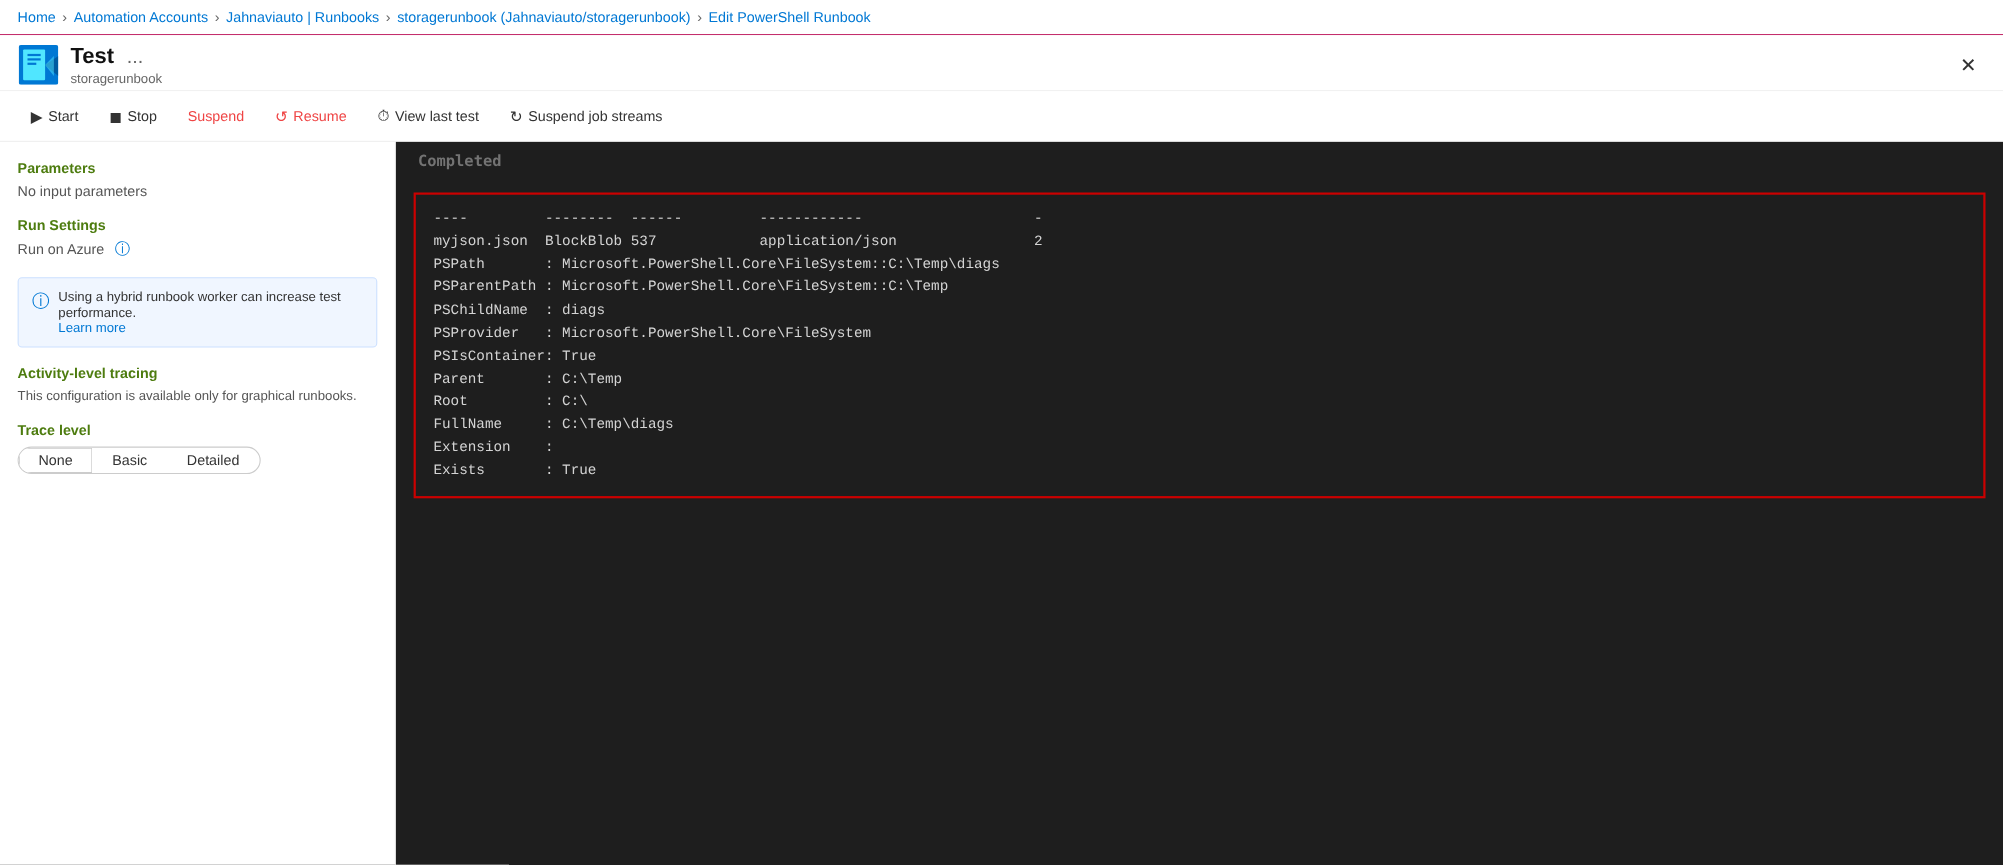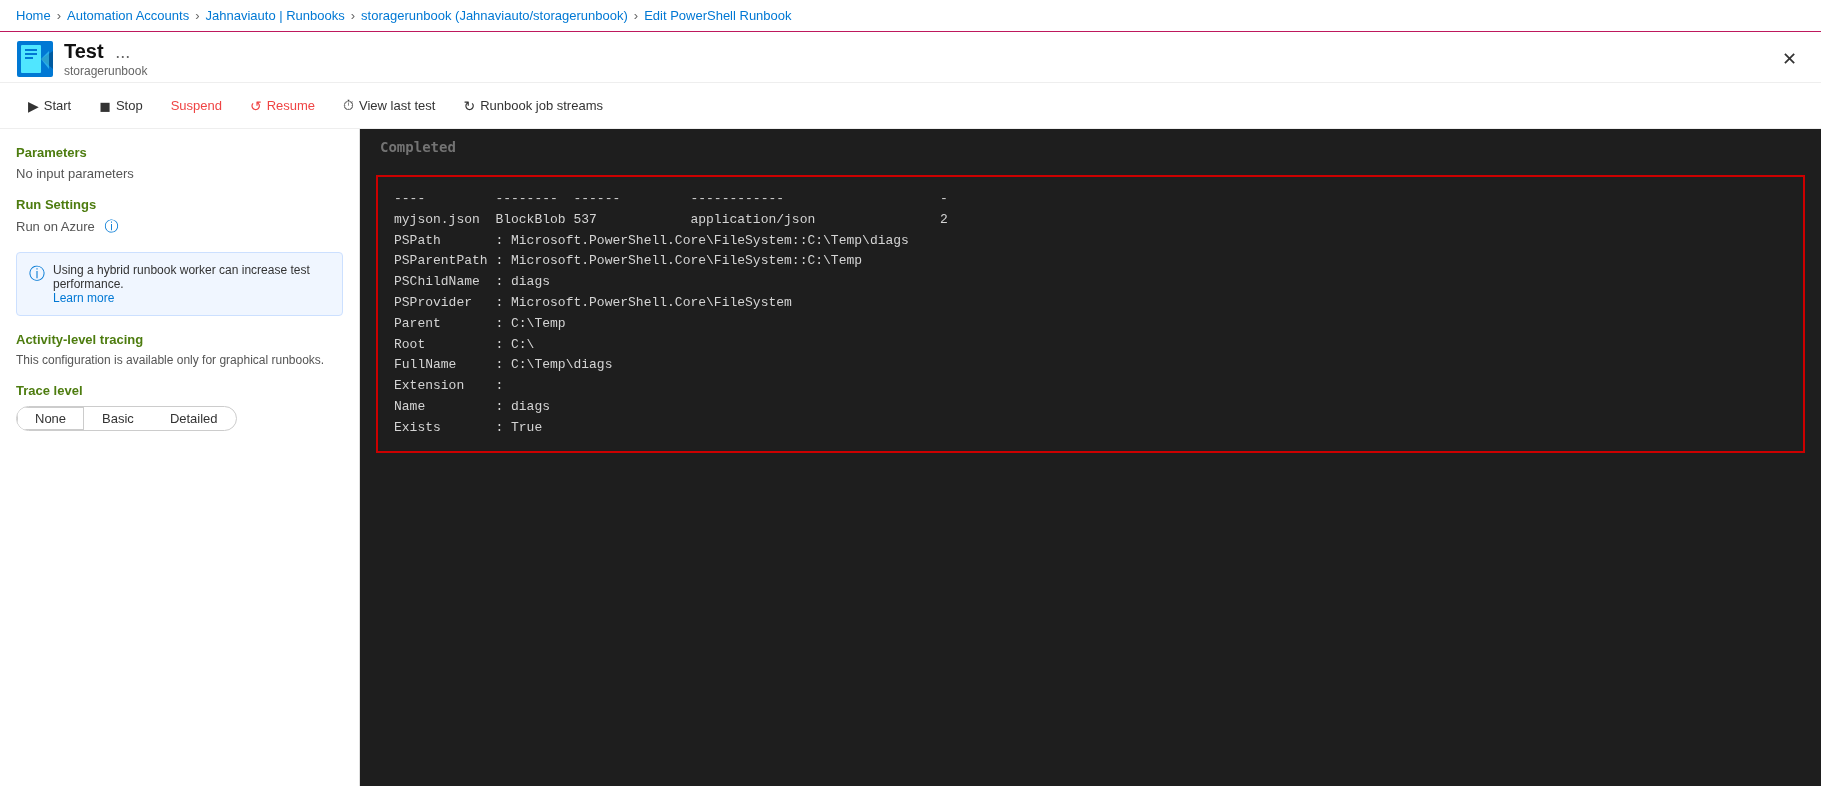--- a/index.html
+++ b/index.html
@@ -158,21 +158,21 @@
   <button class="toolbar-btn disabled">
     <span class="icon">↺</span>
     <span>Resume</span>
   </button>
   <button class="toolbar-btn">
     <span class="icon">⏱</span>
     <span>View last test</span>
   </button>
   <button class="toolbar-btn">
     <span class="icon">↻</span>
-    <span>Runbook job streams</span>
+    <span>Suspend job streams</span>
   </button>
 </div>
 
 <div class="main-layout">
 
   <div class="left-panel">
     <div class="section-title">Parameters</div>
     <div class="section-content">No input parameters</div>
 
     <div class="section-title">Run Settings</div>
@@ -210,22 +210,22 @@
       <span class="completed-text">Completed</span>
     </div>
     <div class="terminal-output" id="terminal-lines">
         <span class="line">----         --------  ------         ------------                    -</span>
         <span class="line">myjson.json  BlockBlob 537            application/json                2</span>
         <span class="line"></span>
         <span class="line">PSPath       : Microsoft.PowerShell.Core\FileSystem::C:\Temp\diags</span>
         <span class="line">PSParentPath : Microsoft.PowerShell.Core\FileSystem::C:\Temp</span>
         <span class="line">PSChildName  : diags</span>
         <span class="line">PSProvider   : Microsoft.PowerShell.Core\FileSystem</span>
+        <span class="line">PSIsContainer: True</span>
         <span class="line">Parent       : C:\Temp</span>
         <span class="line">Root         : C:\</span>
         <span class="line">FullName     : C:\Temp\diags</span>
         <span class="line">Extension    :</span>
-        <span class="line">Name         : diags</span>
         <span class="line">Exists       : True</span>
       </div>
   </div>
 
 </div>
 
 </body></html>

